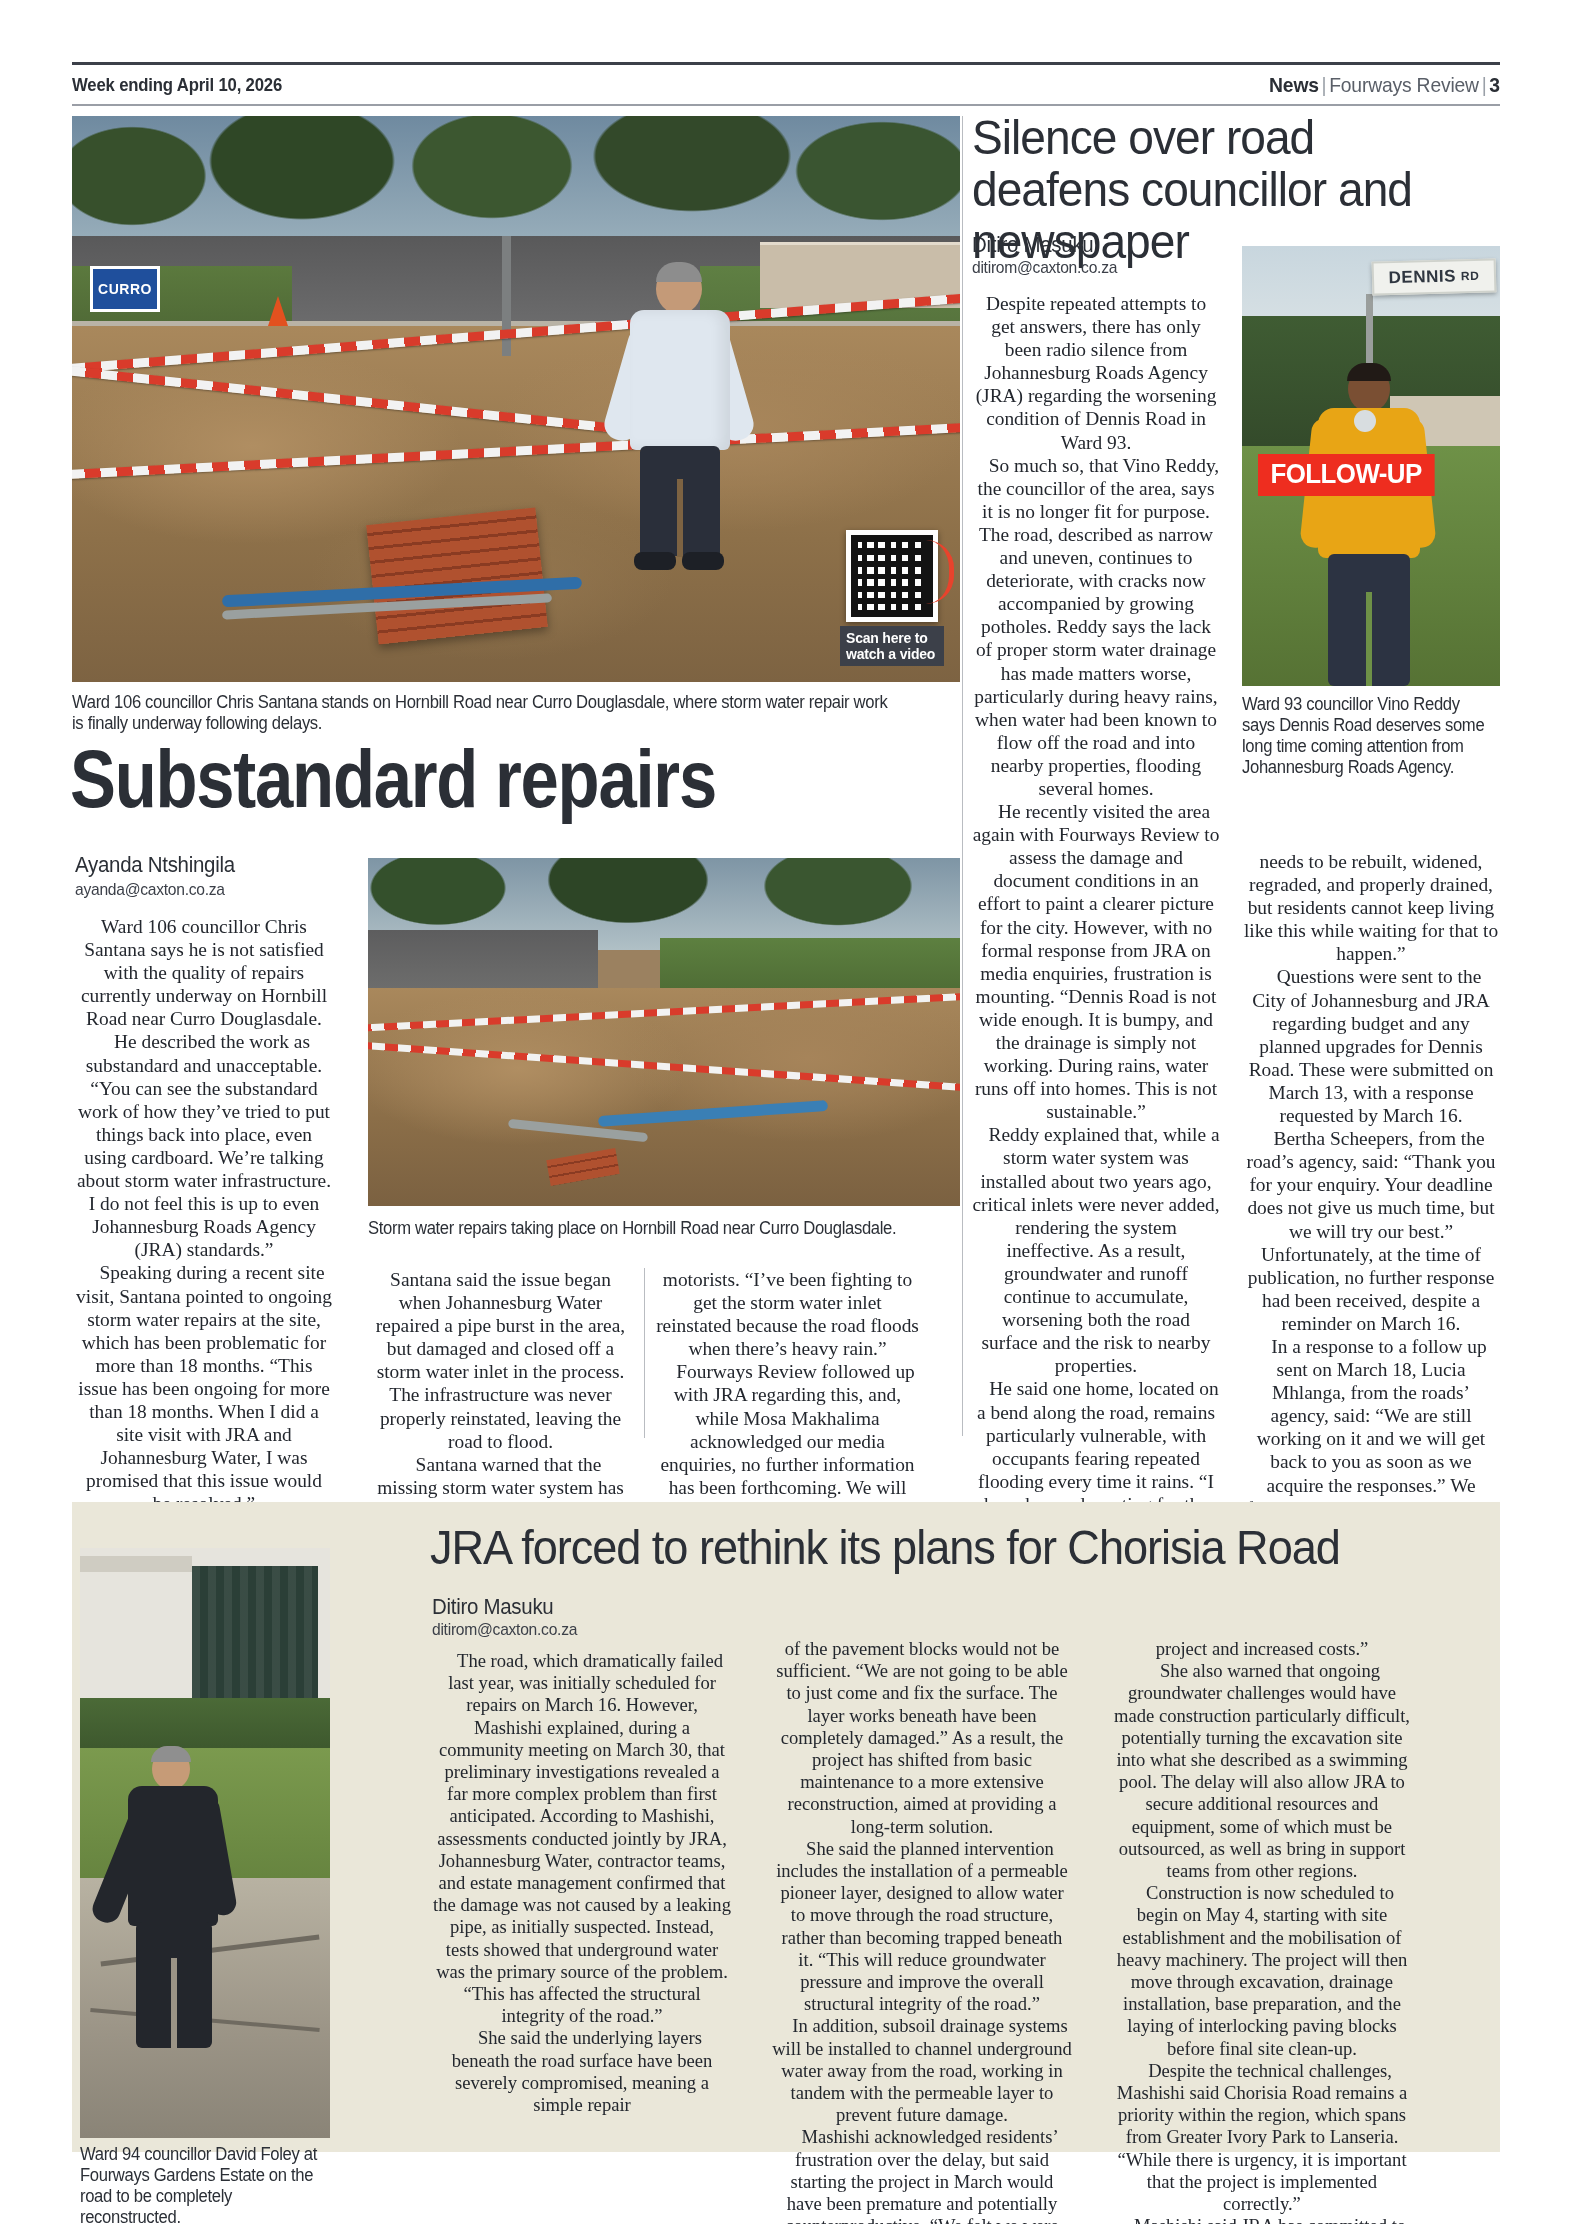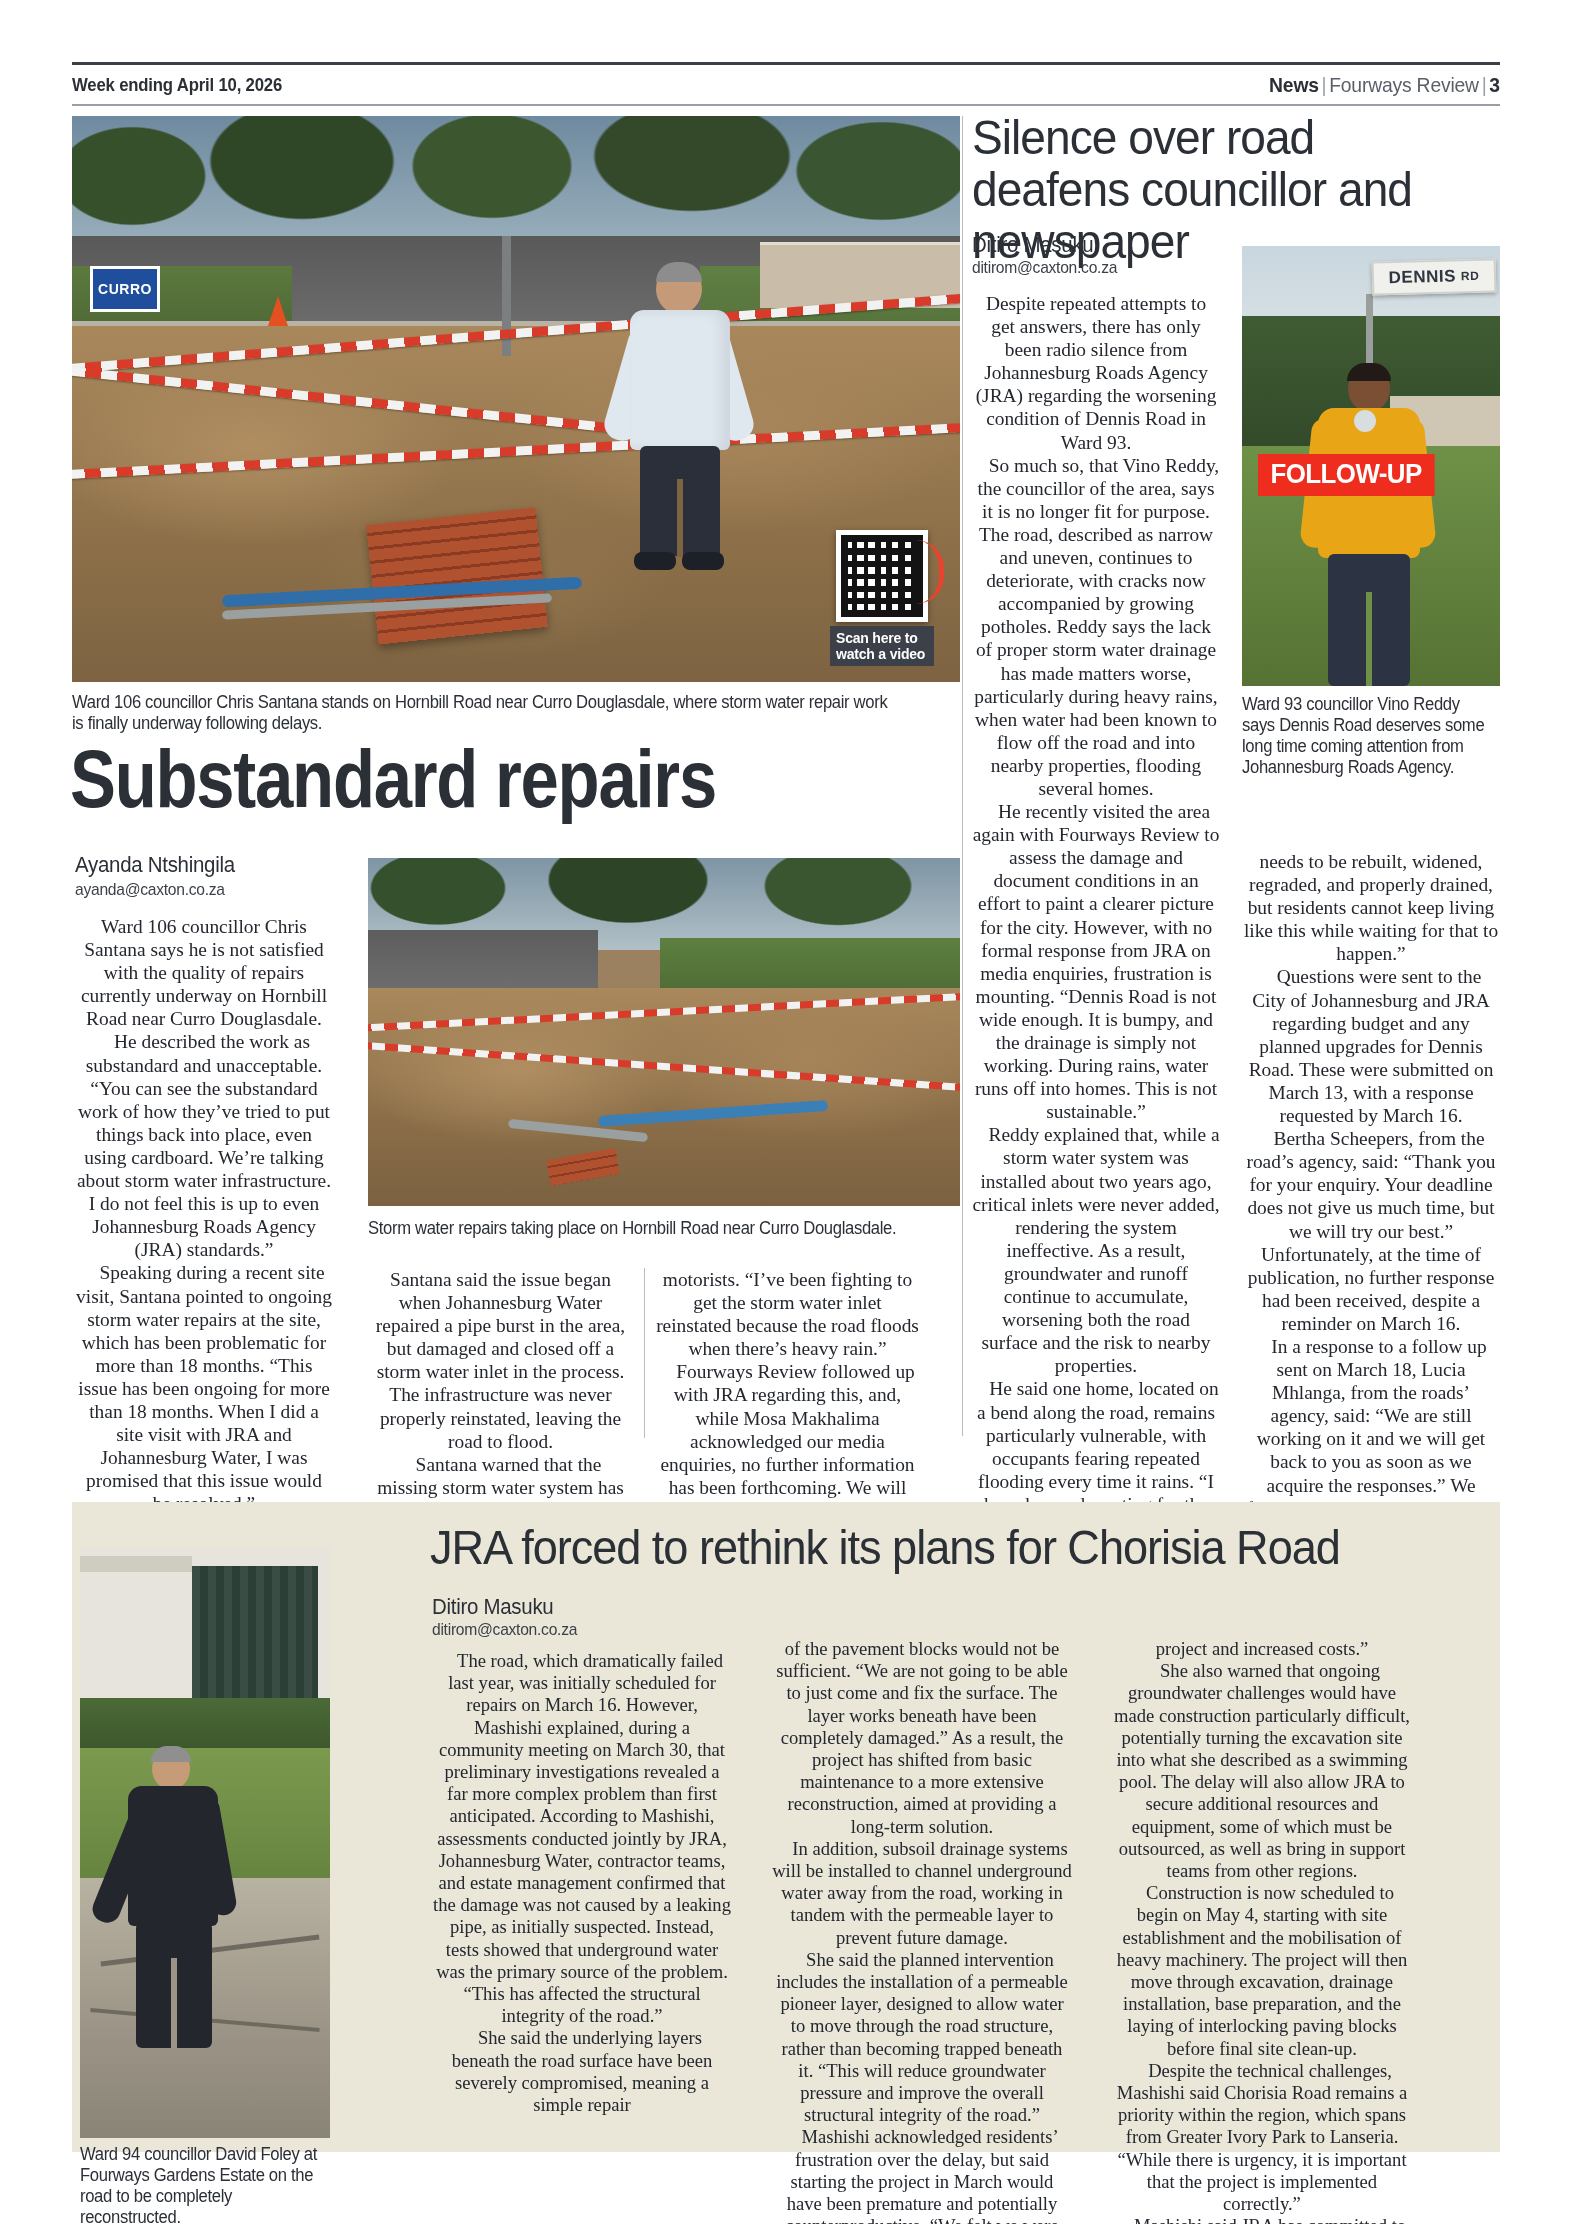--- a/index.html
+++ b/index.html
@@ -176,21 +176,21 @@
     font-size:14px; display:flex; align-items:center; justify-content:center;
     letter-spacing:0.5px;
   }
   .hero .wallR {
     position:absolute; right:0; top:126px; width:200px; height:66px;
     background:#c9bda9; border-top:3px solid #e3dbcd;
   }
 
   
   .qr-wrap {
-    position:absolute; right:20px; bottom:16px; width:110px;
+    position:absolute; right:10px; bottom:16px; width:110px;
   }
   .qr {
     width:92px; height:92px; margin-left:6px;
     background:#fff; padding:5px;
     box-shadow:0 2px 6px rgba(0,0,0,.4);
   }
   .qr-inner {
     width:100%; height:100%;
     background:
       linear-gradient(90deg,#000 0 8%,transparent 8% 14%,#000 14% 20%,transparent 20% 28%,#000 28% 33%,transparent 33% 41%,#000 41% 49%,transparent 49% 55%,#000 55% 62%,transparent 62% 70%,#000 70% 78%,transparent 78% 85%,#000 85% 100%),
@@ -493,22 +493,22 @@
     </div>
     <div class="b-col c1">
       <div class="body-col">
         <p>The road, which dramatically failed last year, was initially scheduled for repairs on March 16. However, Mashishi explained, during a community meeting on March 30, that preliminary investigations revealed a far more complex problem than first anticipated. According to Mashishi, assessments conducted jointly by JRA, Johannesburg Water, contractor teams, and estate management confirmed that the damage was not caused by a leaking pipe, as initially suspected. Instead, tests showed that underground water was the primary source of the problem. “This has affected the structural integrity of the road.”</p>
         <p>She said the underlying layers beneath the road surface have been severely compromised, meaning a simple repair</p>
       </div>
     </div>
     <div class="b-col c2">
       <div class="body-col">
         <p class="first">of the pavement blocks would not be sufficient. “We are not going to be able to just come and fix the surface. The layer works beneath have been completely damaged.” As a result, the project has shifted from basic maintenance to a more extensive reconstruction, aimed at providing a long-term solution.</p>
+        <p>She said the planned intervention includes the installation of a permeable pioneer layer, designed to allow water to move through the road structure, rather than becoming trapped beneath it. “This will reduce groundwater pressure and improve the overall structural integrity of the road.”</p>
         <p>In addition, subsoil drainage systems will be installed to channel underground water away from the road, working in tandem with the permeable layer to prevent future damage.</p>
-        <p>She said the planned intervention includes the installation of a permeable pioneer layer, designed to allow water to move through the road structure, rather than becoming trapped beneath it. “This will reduce groundwater pressure and improve the overall structural integrity of the road.”</p>
         <p>Mashishi acknowledged residents’ frustration over the delay, but said starting the project in March would have been premature and potentially counterproductive. “We felt we were going into the project blindly. If we had started during the rainy season without understanding the soil conditions, it could have prolonged the</p>
       </div>
     </div>
     <div class="b-col c3">
       <div class="body-col">
         <p class="first">project and increased costs.”</p>
         <p>She also warned that ongoing groundwater challenges would have made construction particularly difficult, potentially turning the excavation site into what she described as a swimming pool. The delay will also allow JRA to secure additional resources and equipment, some of which must be outsourced, as well as bring in support teams from other regions.</p>
         <p>Construction is now scheduled to begin on May 4, starting with site establishment and the mobilisation of heavy machinery. The project will then move through excavation, drainage installation, base preparation, and the laying of interlocking paving blocks before final site clean-up.</p>
         <p>Despite the technical challenges, Mashishi said Chorisia Road remains a priority within the region, which spans from Greater Ivory Park to Lanseria. “While there is urgency, it is important that the project is implemented correctly.”</p>
         <p>Mashishi said JRA has committed to keeping residents informed throughout the construction period, with regular updates to be shared via the estate management and Ward 94 councillor David Foley.</p>

